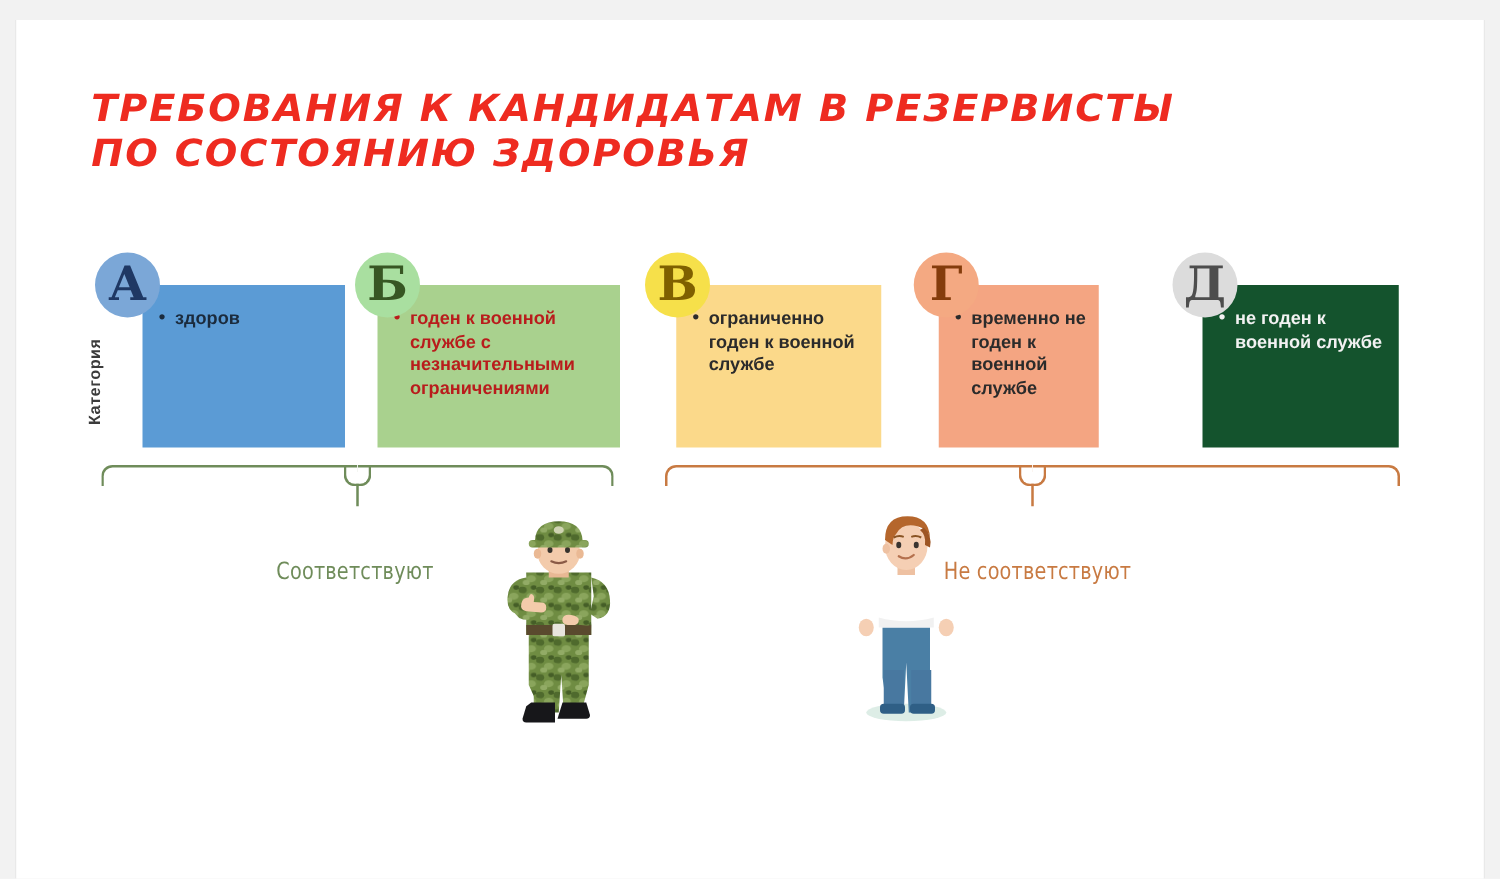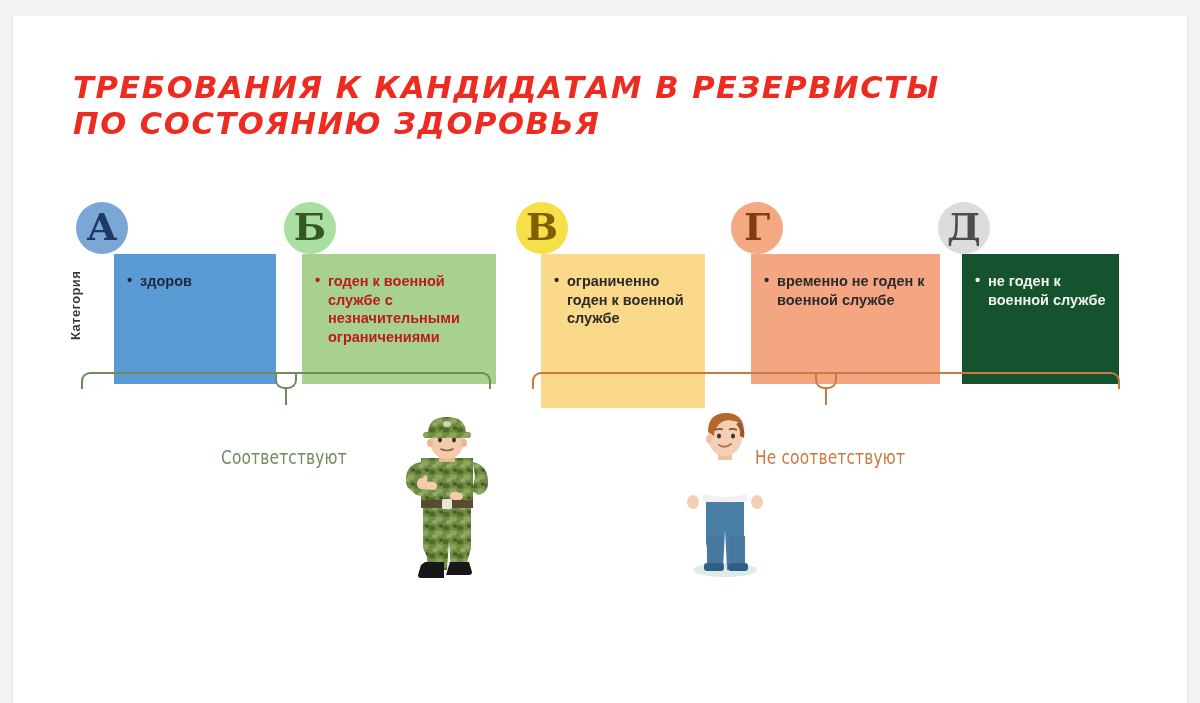--- a/index.html
+++ b/index.html
@@ -95,21 +95,21 @@
     font-weight: bold;
     font-size: 38px;
     line-height: 1;
     z-index: 3;
     filter: blur(0.15px);
   }
   .bubble span { display: block; transform: translateY(-1px); }
 
   .box {
     position: absolute;
-    top: 52px;
+    top: 26px;
     box-sizing: border-box;
     padding: 18px 10px 10px 12px;
   }
   .box ul {
     margin: 0;
     padding: 0 0 0 14px;
     list-style: none;
   }
   .box li {
     position: relative;
@@ -234,32 +234,32 @@
           <ul>
             <li style="color: #b91c1c;">годен к военной службе с незначительными ограничениями</li>
           </ul>
         </div>
       </div>
 
       <div class="col" id="col-2" style="left:503px;">
         <div class="bubble" style="background: rgb(246, 224, 74); color: rgb(127, 96, 0);">
           <span>В</span>
         </div>
-        <div class="box" style="left: 25px; width: 164px; height: 154px; background: rgb(251, 217, 138);">
+        <div class="box" style="left: 25px; width: 164px; height: 130px; background: rgb(251, 217, 138);">
           <ul>
             <li style="color: rgb(43, 43, 43);">ограниченно годен к военной службе</li>
           </ul>
         </div>
       </div>
 
       <div class="col" id="col-3" style="left:718px;">
         <div class="bubble" style="background: rgb(244, 169, 130); color: rgb(132, 60, 12);">
           <span>Г</span>
         </div>
-        <div class="box" style="left: 20px; width: 189px; height: 130px; background: rgb(244, 165, 130);">
+        <div class="box" style="left: 20px; width: 128px; height: 130px; background: rgb(244, 165, 130);">
           <ul>
             <li style="color: rgb(43, 43, 43);">временно не годен к военной службе</li>
           </ul>
         </div>
       </div>
 
       <div class="col" id="col-4" style="left:925px;">
         <div class="bubble" style="background: rgb(220, 220, 220); color: rgb(77, 77, 77);">
           <span>Д</span>
         </div>

